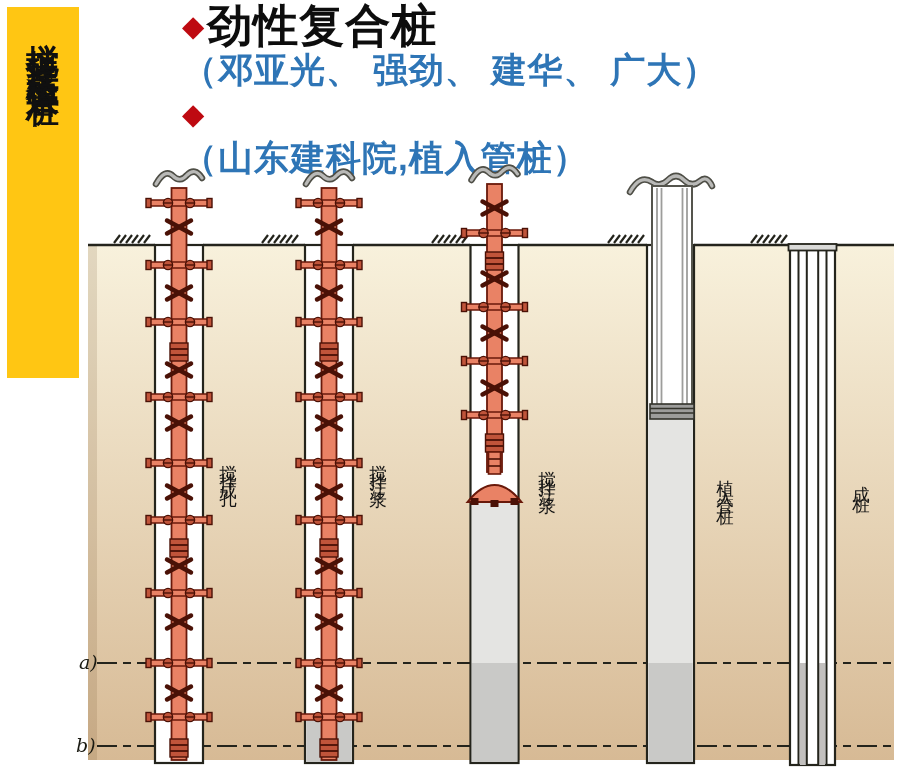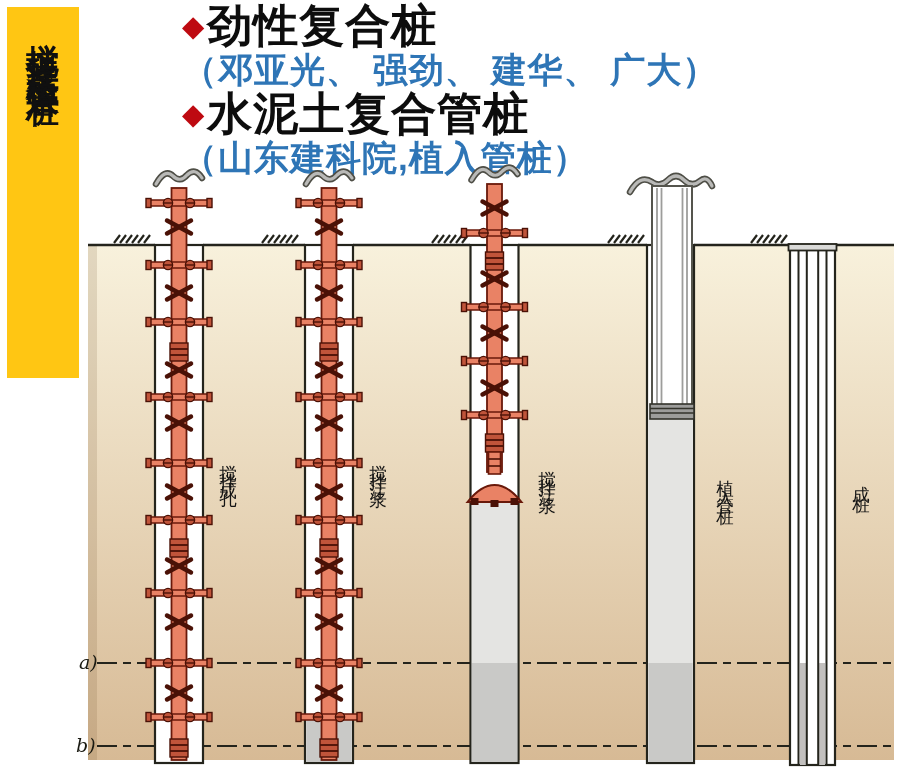--- a/index.html
+++ b/index.html
@@ -63,21 +63,20 @@
   </div>
 
   <div class="header">
     <div class="hline">
       <span class="bullet">◆</span>
       <span class="htitle">劲性复合桩</span>
     </div>
     <div class="hsub">（邓亚光、 强劲、 建华、 广大）</div>
     <div class="hline">
       <span class="bullet">◆</span>
-      <span class="htitle">水泥土复合管桩</span>
     </div>
     <div class="hsub">（山东建科院,植入管桩）</div>
   </div>
 
   <svg class="diagram" width="900" height="772" viewBox="0 0 900 772" xmlns="http://www.w3.org/2000/svg">
     <defs>
       <linearGradient id="soilg" x1="0" y1="0" x2="0" y2="1">
         <stop offset="0" class="soil-stop-top"></stop>
         <stop offset="1" class="soil-stop-bot"></stop>
       </linearGradient>

